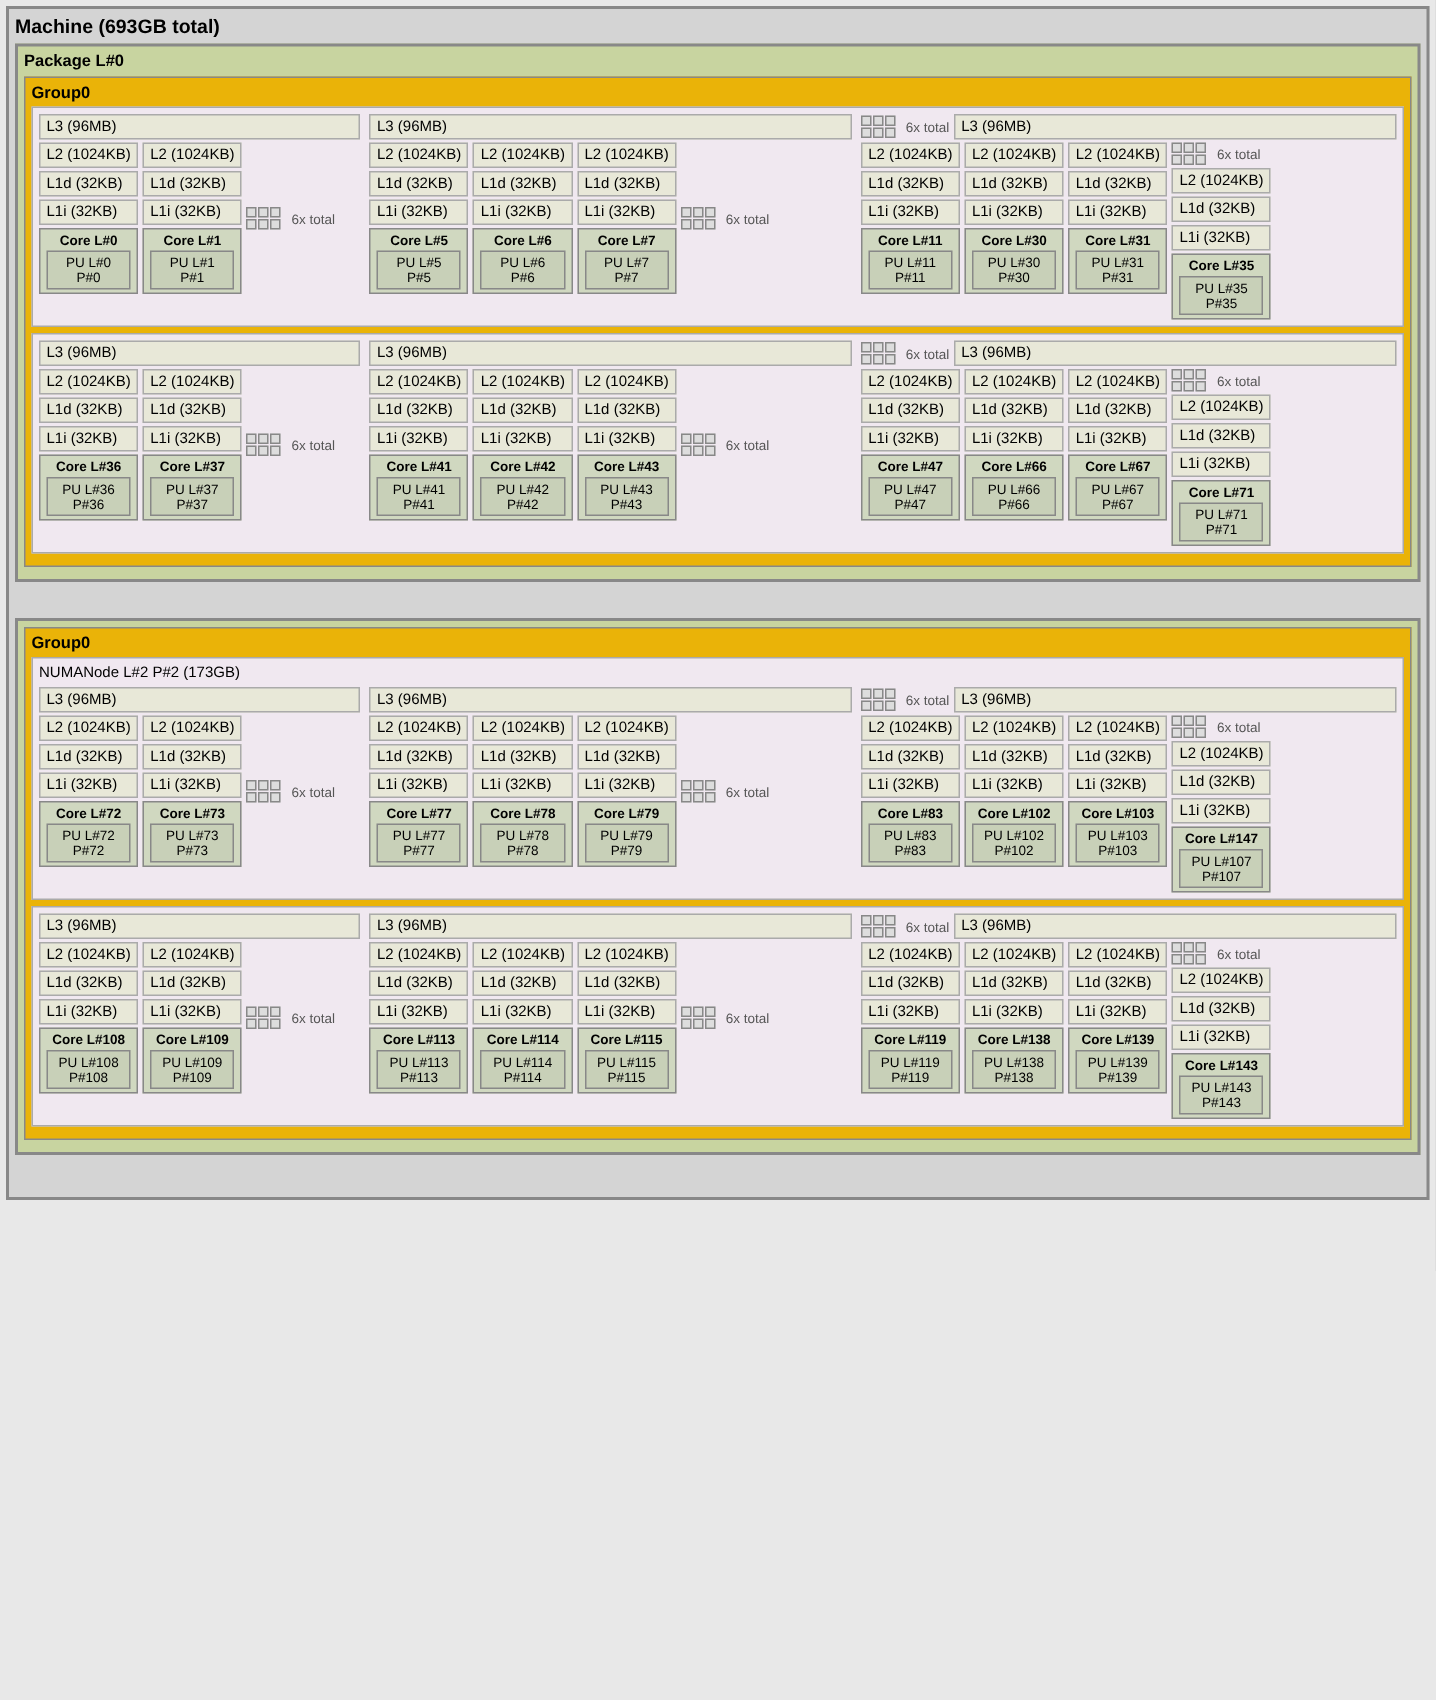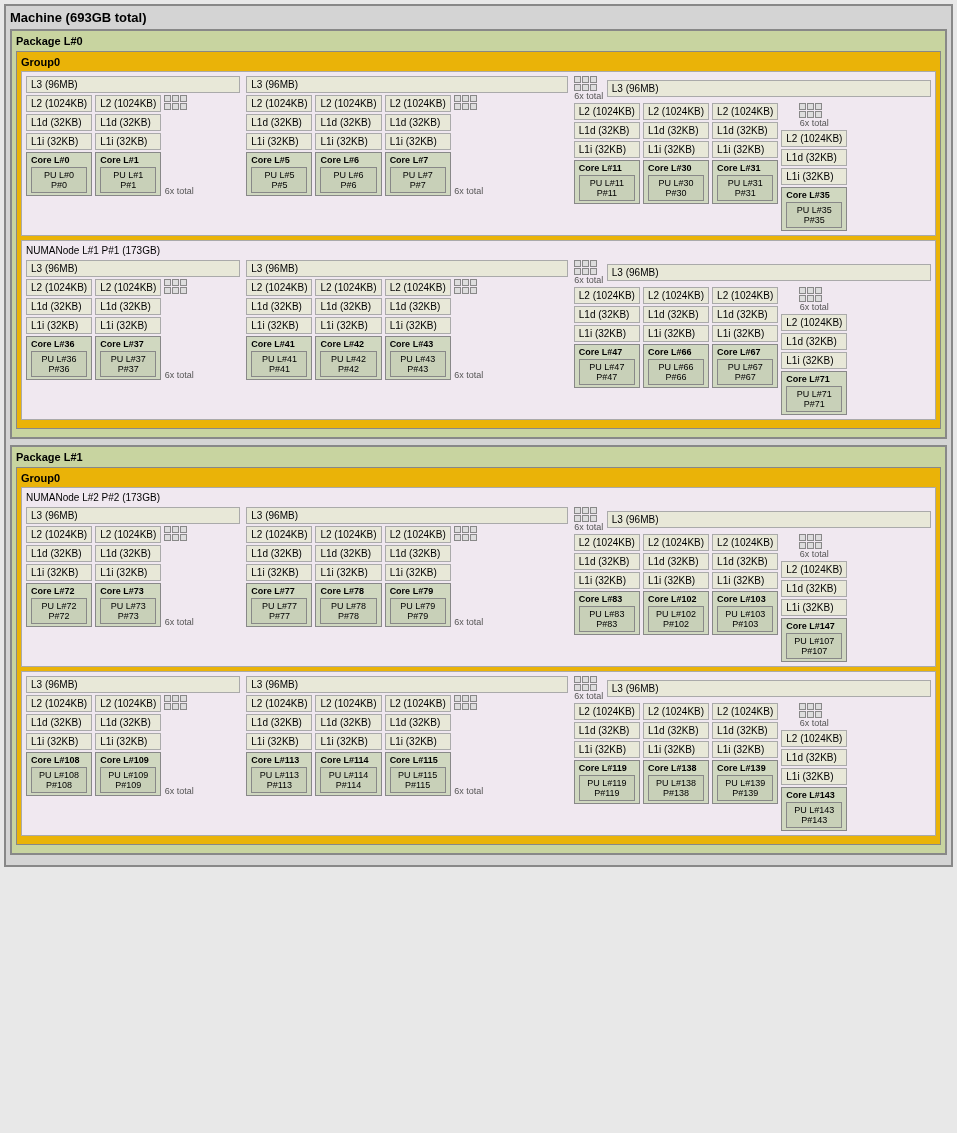--- a/index.html
+++ b/index.html
@@ -16,21 +16,21 @@
     }
     .machine-title {
       font-weight: bold;
       font-size: 13px;
       margin-bottom: 4px;
     }
     .package-box {
       border: 2px solid #888;
       background: #c8d4a0;
       padding: 4px;
-      margin-bottom: 6px;
+      margin-bottom: 24px;
     }
     .package-title {
       font-weight: bold;
       font-size: 11px;
       margin-bottom: 4px;
     }
     .group-box {
       border: 1px solid #888;
       background: #eab308;
       padding: 4px;
@@ -87,36 +87,37 @@
       background: #d0d8c0;
       padding: 2px 4px;
       font-size: 10px;
       display: inline-block;
       min-width: 60px;
     }
     .core-title {
       font-size: 9px;
       font-weight: bold;
       margin-bottom: 2px;
+      text-align: center;
     }
     .pu-block {
       border: 1px solid #888;
       background: #c8d0b8;
       padding: 2px 4px;
       font-size: 9px;
       text-align: center;
     }
     .six-total {
       font-size: 9px;
       color: #555;
       white-space: nowrap;
       display: flex;
-      flex-direction: column;
+      flex-direction: row;
       align-items: center;
-      justify-content: space-between;
+      justify-content: flex-start;
     }
     .mini-squares {
       display: flex;
       gap: 1px;
       flex-wrap: wrap;
       width: 30px;
     }
     .mini-sq {
       width: 7px;
       height: 7px;
@@ -282,21 +283,20 @@
                   <div class="pu-block">PU L#35<br>P#35</div>
                 </div>
               </div>
             </div>
           </div>
 
         </div>
       </div>
 
       <div class="numa-box">
-        <div class="numa-title">NUMANode L#1 P#1 (173GB)</div>
         <div style="display:flex; gap:6px; align-items:flex-start;">
 
           <div style="display:flex; flex-direction:column; gap:2px; flex:1.2;">
             <div class="l3-block">L3 (96MB)</div>
             <div style="display:flex; gap:3px;">
               <div style="display:flex; flex-direction:column; gap:2px;">
                 <div class="l2-block">L2 (1024KB)</div>
                 <div class="l1d-block">L1d (32KB)</div>
                 <div class="l1i-block">L1i (32KB)</div>
                 <div class="core-block">
@@ -436,21 +436,20 @@
               </div>
             </div>
           </div>
 
         </div>
       </div>
     </div>
   </div>
 
   <div class="package-box">
-    <div class="package-title">Package L#1</div>
 
     <div class="group-box">
       <div class="group-title">Group0</div>
       <div class="numa-box">
         <div class="numa-title">NUMANode L#2 P#2 (173GB)</div>
         <div style="display:flex; gap:6px; align-items:flex-start;">
 
           <div style="display:flex; flex-direction:column; gap:2px; flex:1.2;">
             <div class="l3-block">L3 (96MB)</div>
             <div style="display:flex; gap:3px;">

